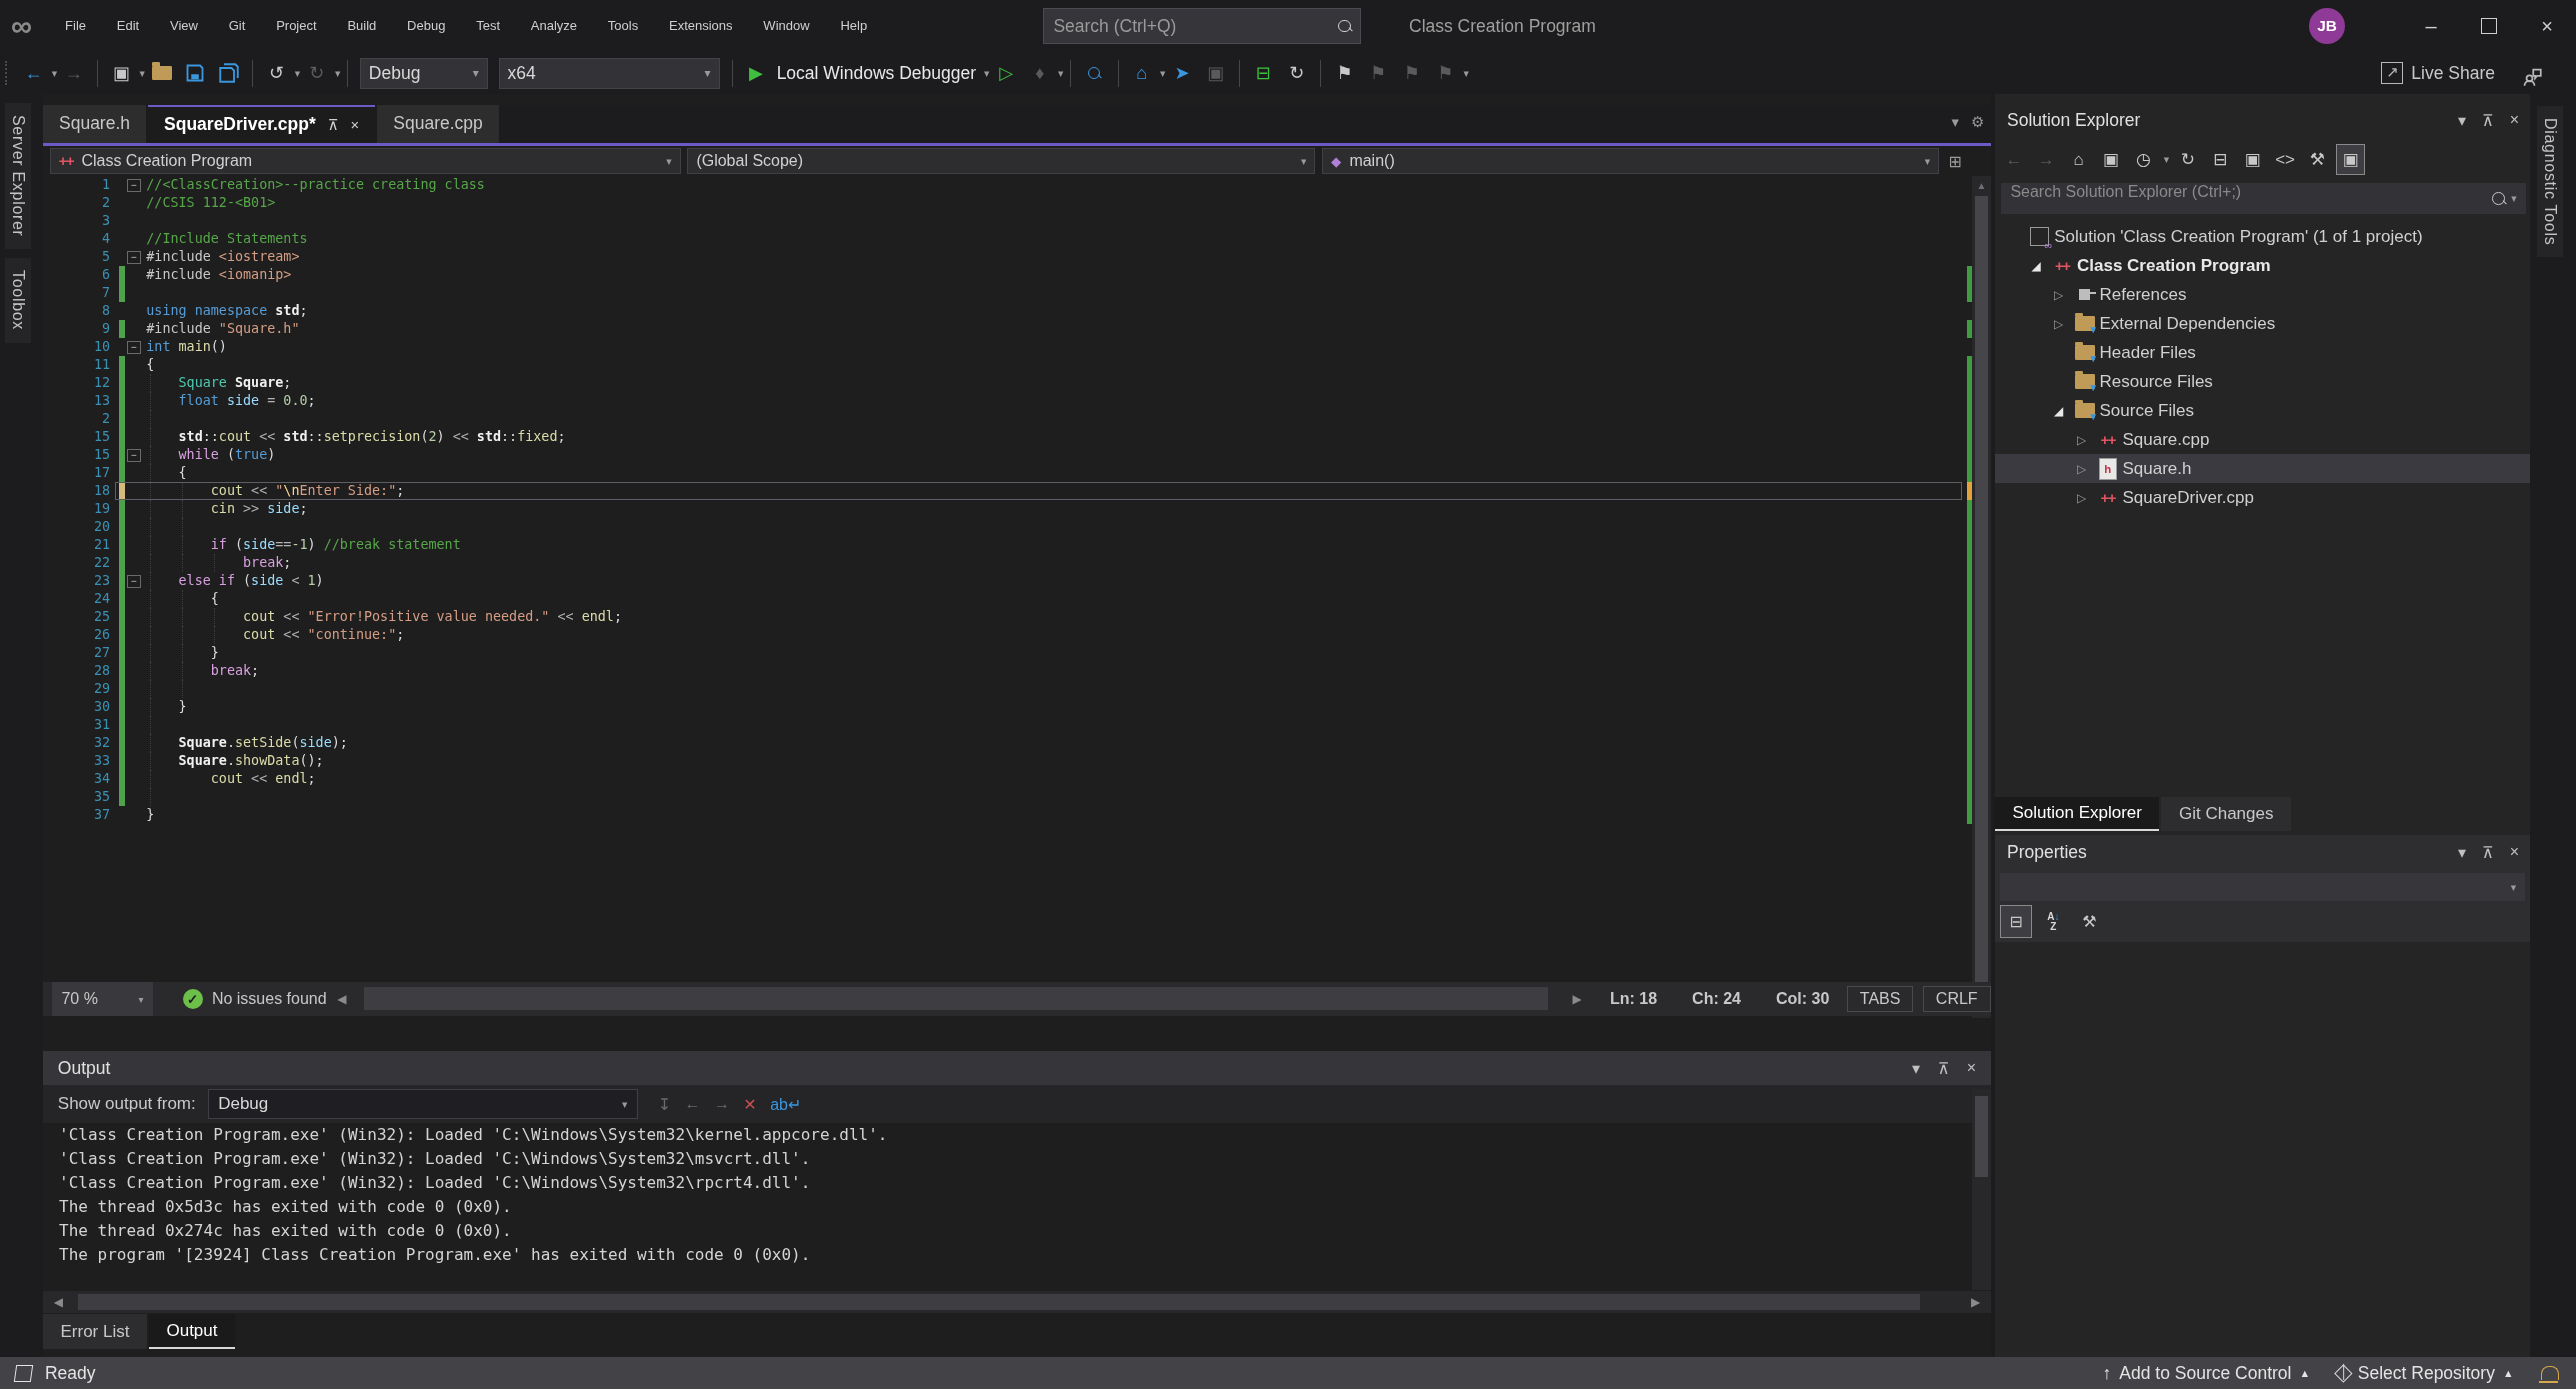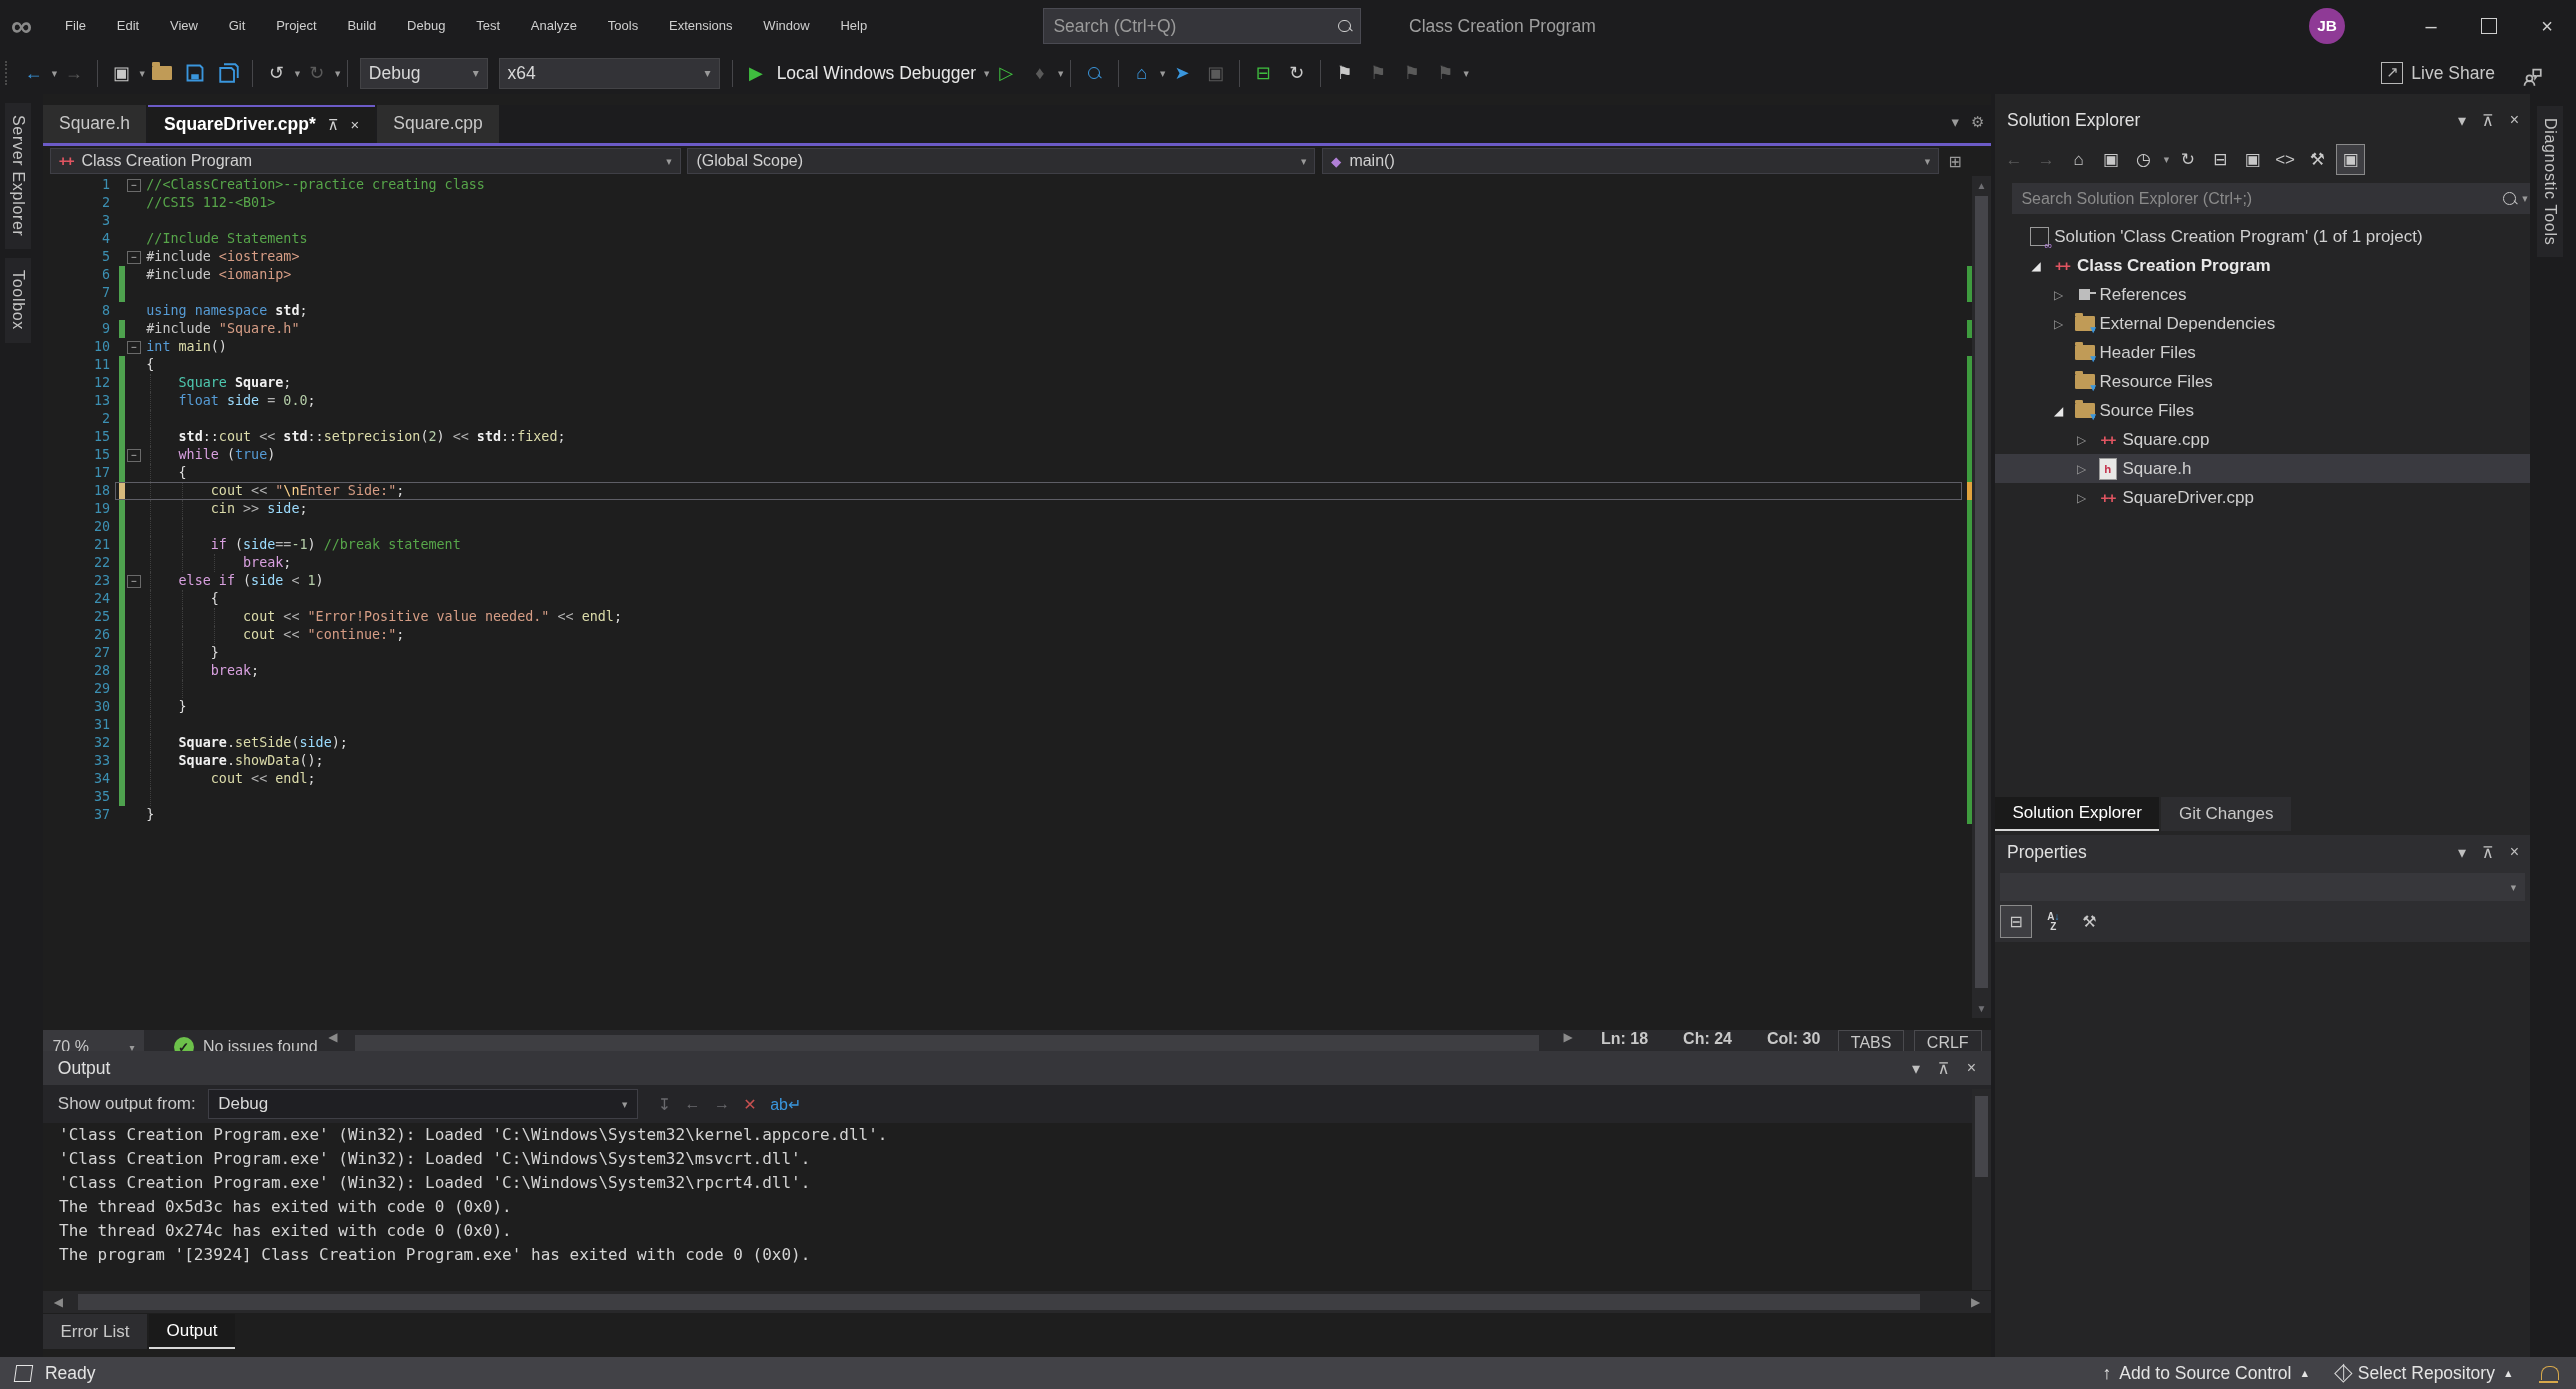--- a/index.html
+++ b/index.html
@@ -80,21 +80,21 @@
   .s-fn{color:#DCDCAA}.s-ns{color:#F0F0F0;font-weight:bold}.s-op{color:#B4B4B4}
 
   .overview{position:absolute;right:19px;top:82px;width:5.4px;height:842px;background:#1E1E1E;}
   .ov{position:absolute;left:0;width:5.4px;}
   .ov.g{background:#3f9c3f;}
   .ov.y{background:#E2A33D;}
   .vscroll{position:absolute;right:0;top:82px;width:19px;height:842px;background:#28282A;}
   .vscroll .arr{position:absolute;left:0;width:19px;height:19px;color:#6f6f73;font-size:10px;text-align:center;line-height:19px;}
   .vthumb{position:absolute;left:2.7px;width:13.4px;background:#45454A;}
 
-  .edstatus{position:absolute;left:0;top:936px;width:100%;height:34px;background:#2A2A2D;display:flex;font-size:16px;color:#c8c8c8;}
+  .edstatus{position:absolute;left:0;top:888px;width:100%;height:34px;background:#2A2A2D;display:flex;align-items:center;font-size:16px;color:#c8c8c8;padding-left:9px;}
   .zoombox{width:101px;height:34px;background:#39393D;display:flex;align-items:center;justify-content:space-between;padding:0 9.4px;box-sizing:border-box;}
   .zoombox .dd{font-size:10px;color:#9a9a9a;}
   .issues{display:flex;align-items:center;margin-left:29.5px;}
   .chk{width:20px;height:20px;border-radius:50%;background:#6CC04A;color:#1E1E1E;font-size:13.4px;font-weight:bold;
        display:flex;align-items:center;justify-content:center;margin-right:9.4px;}
   .hsb-arrow{color:#8a8a8a;font-size:12px;padding:0 10.7px;}
   .hsb-track{flex:1;height:34px;background:#2A2A2D;position:relative;}
   .hsb-thumb{position:absolute;left:6.7px;right:13.4px;top:5.4px;height:23px;background:#3E3E42;}
   .pos{margin:0 17.5px;white-space:nowrap;font-weight:bold;}
   .posbox{border:0.7px solid #4a4a4e;padding:2.7px 12px;margin-right:9.4px;white-space:nowrap;}
@@ -126,21 +126,21 @@
 
   
   .rightpanel{position:absolute;left:1995px;top:94px;width:536px;height:1263px;background:#252526;}
   .rp-head{position:absolute;left:0;top:9.4px;width:100%;height:35px;display:flex;align-items:center;justify-content:space-between;
            padding:0 12px;box-sizing:border-box;font-size:17.5px;color:#E0E0E0;}
   .rp-head .hicons{display:flex;gap:16px;color:#c0c0c0;font-size:16px;}
   .se-toolbar{position:absolute;left:5.4px;top:46px;width:524px;height:39px;display:flex;align-items:center;gap:5.4px;font-size:17px;color:#c8c8c8;}
   .sei{min-width:27px;height:29.5px;display:flex;align-items:center;justify-content:center;}
   .sei.dim{color:#5a5a5a;}
   .sei.boxed{border:0.7px solid #8a8a8a;background:#3E3E42;}
-  .se-search{position:absolute;left:17px;top:89px;width:525px;height:31px;background:#333337;display:flex;align-items:center;
+  .se-search{position:absolute;left:6px;top:89px;width:525px;height:31px;background:#333337;display:flex;
              justify-content:space-between;padding:0 9.4px;box-sizing:border-box;}
   .se-search .ph{color:#8a8a8a;font-size:16px;}
   .tree{position:absolute;left:0;top:128px;width:100%;}
   .trow{height:29px;display:flex;align-items:center;font-size:17px;color:#D0D0D0;position:relative;}
   .trow.selected{background:#3A3A40;}
   .trow .chev{width:23px;text-align:center;color:#9a9a9a;font-size:12px;flex:none;}
   .trow .chev.exp{color:#E8E8E8;}
   .trow .ticon{width:29.5px;flex:none;display:flex;align-items:center;justify-content:center;}
   .trow .tlabel{white-space:nowrap;}
   .trow.bold .tlabel{font-weight:bold;color:#E8E8E8;}

